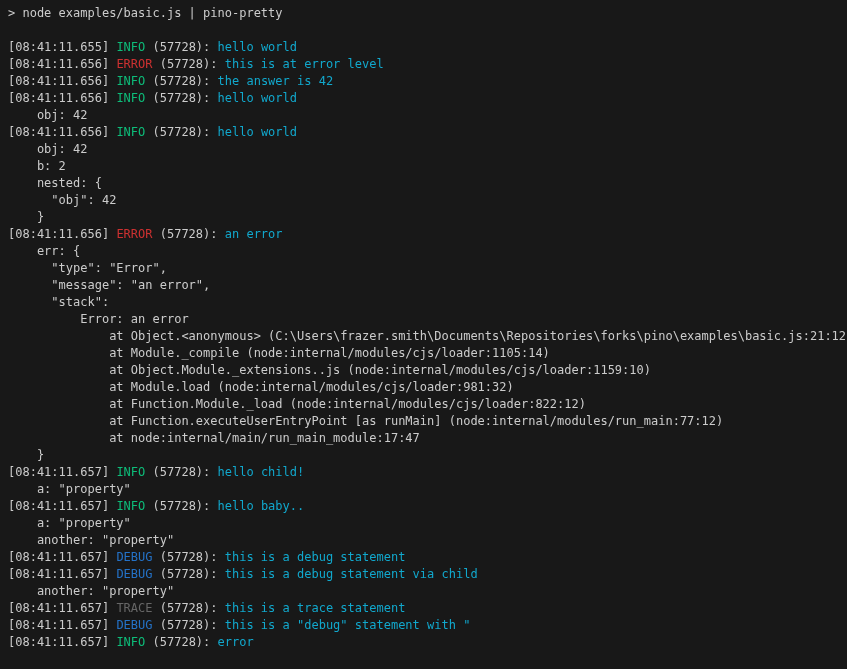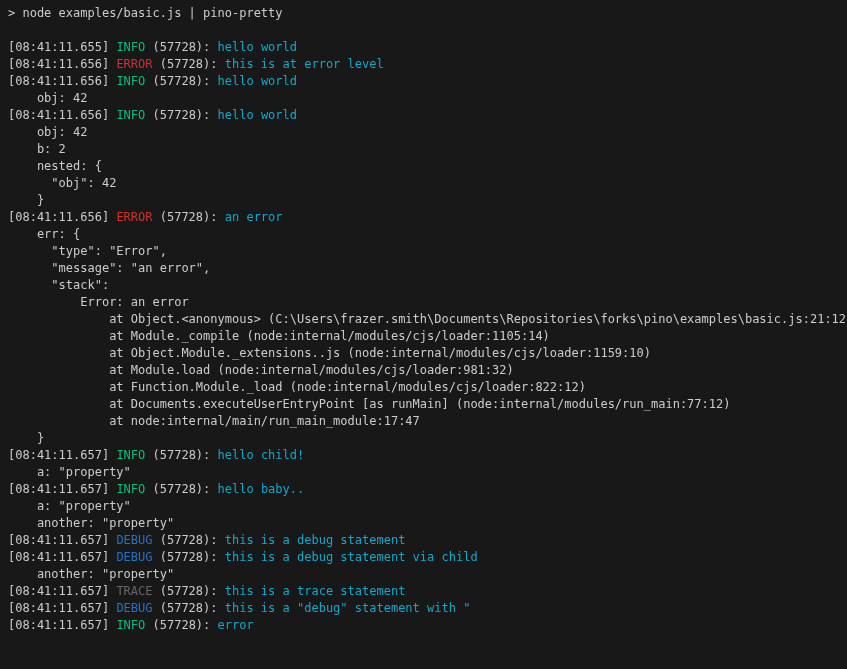--- a/index.html
+++ b/index.html
@@ -38,40 +38,41 @@
 </style>
 </head>
 <body>
 
 <div class="terminal">
   <div id="terminal-output">
       <div class="line"><span class="seg c-fg">&gt; node examples/basic.js | pino-pretty</span></div>
       <div class="line">&nbsp;</div>
       <div class="line"><span class="seg c-fg">[08:41:11.655] </span><span class="seg c-green">INFO</span><span class="seg c-fg"> (57728): </span><span class="seg c-cyan">hello world</span></div>
       <div class="line"><span class="seg c-fg">[08:41:11.656] </span><span class="seg c-red">ERROR</span><span class="seg c-fg"> (57728): </span><span class="seg c-cyan">this is at error level</span></div>
+      <div class="line"><span class="seg c-fg">[08:41:11.656] </span><span class="seg c-green">INFO</span><span class="seg c-fg"> (57728): </span><span class="seg c-cyan">the answer is 42</span></div>
       <div class="line"><span class="seg c-fg">[08:41:11.656] </span><span class="seg c-green">INFO</span><span class="seg c-fg"> (57728): </span><span class="seg c-cyan">hello world</span></div>
       <div class="line"><span class="seg c-fg">    obj: 42</span></div>
       <div class="line"><span class="seg c-fg">[08:41:11.656] </span><span class="seg c-green">INFO</span><span class="seg c-fg"> (57728): </span><span class="seg c-cyan">hello world</span></div>
       <div class="line"><span class="seg c-fg">    obj: 42</span></div>
       <div class="line"><span class="seg c-fg">    b: 2</span></div>
       <div class="line"><span class="seg c-fg">    nested: {</span></div>
       <div class="line"><span class="seg c-fg">      "obj": 42</span></div>
       <div class="line"><span class="seg c-fg">    }</span></div>
       <div class="line"><span class="seg c-fg">[08:41:11.656] </span><span class="seg c-red">ERROR</span><span class="seg c-fg"> (57728): </span><span class="seg c-cyan">an error</span></div>
       <div class="line"><span class="seg c-fg">    err: {</span></div>
       <div class="line"><span class="seg c-fg">      "type": "Error",</span></div>
       <div class="line"><span class="seg c-fg">      "message": "an error",</span></div>
       <div class="line"><span class="seg c-fg">      "stack":</span></div>
       <div class="line"><span class="seg c-fg">          Error: an error</span></div>
       <div class="line"><span class="seg c-fg">              at Object.&lt;anonymous&gt; (C:\Users\frazer.smith\Documents\Repositories\forks\pino\examples\basic.js:21:12)</span></div>
       <div class="line"><span class="seg c-fg">              at Module._compile (node:internal/modules/cjs/loader:1105:14)</span></div>
       <div class="line"><span class="seg c-fg">              at Object.Module._extensions..js (node:internal/modules/cjs/loader:1159:10)</span></div>
       <div class="line"><span class="seg c-fg">              at Module.load (node:internal/modules/cjs/loader:981:32)</span></div>
       <div class="line"><span class="seg c-fg">              at Function.Module._load (node:internal/modules/cjs/loader:822:12)</span></div>
-      <div class="line"><span class="seg c-fg">              at Documents.executeUserEntryPoint [as runMain] (node:internal/modules/run_main:77:12)</span></div>
+      <div class="line"><span class="seg c-fg">              at Function.executeUserEntryPoint [as runMain] (node:internal/modules/run_main:77:12)</span></div>
       <div class="line"><span class="seg c-fg">              at node:internal/main/run_main_module:17:47</span></div>
       <div class="line"><span class="seg c-fg">    }</span></div>
       <div class="line"><span class="seg c-fg">[08:41:11.657] </span><span class="seg c-green">INFO</span><span class="seg c-fg"> (57728): </span><span class="seg c-cyan">hello child!</span></div>
       <div class="line"><span class="seg c-fg">    a: "property"</span></div>
       <div class="line"><span class="seg c-fg">[08:41:11.657] </span><span class="seg c-green">INFO</span><span class="seg c-fg"> (57728): </span><span class="seg c-cyan">hello baby..</span></div>
       <div class="line"><span class="seg c-fg">    a: "property"</span></div>
       <div class="line"><span class="seg c-fg">    another: "property"</span></div>
       <div class="line"><span class="seg c-fg">[08:41:11.657] </span><span class="seg c-blue">DEBUG</span><span class="seg c-fg"> (57728): </span><span class="seg c-cyan">this is a debug statement</span></div>
       <div class="line"><span class="seg c-fg">[08:41:11.657] </span><span class="seg c-blue">DEBUG</span><span class="seg c-fg"> (57728): </span><span class="seg c-cyan">this is a debug statement via child</span></div>
       <div class="line"><span class="seg c-fg">    another: "property"</span></div>

